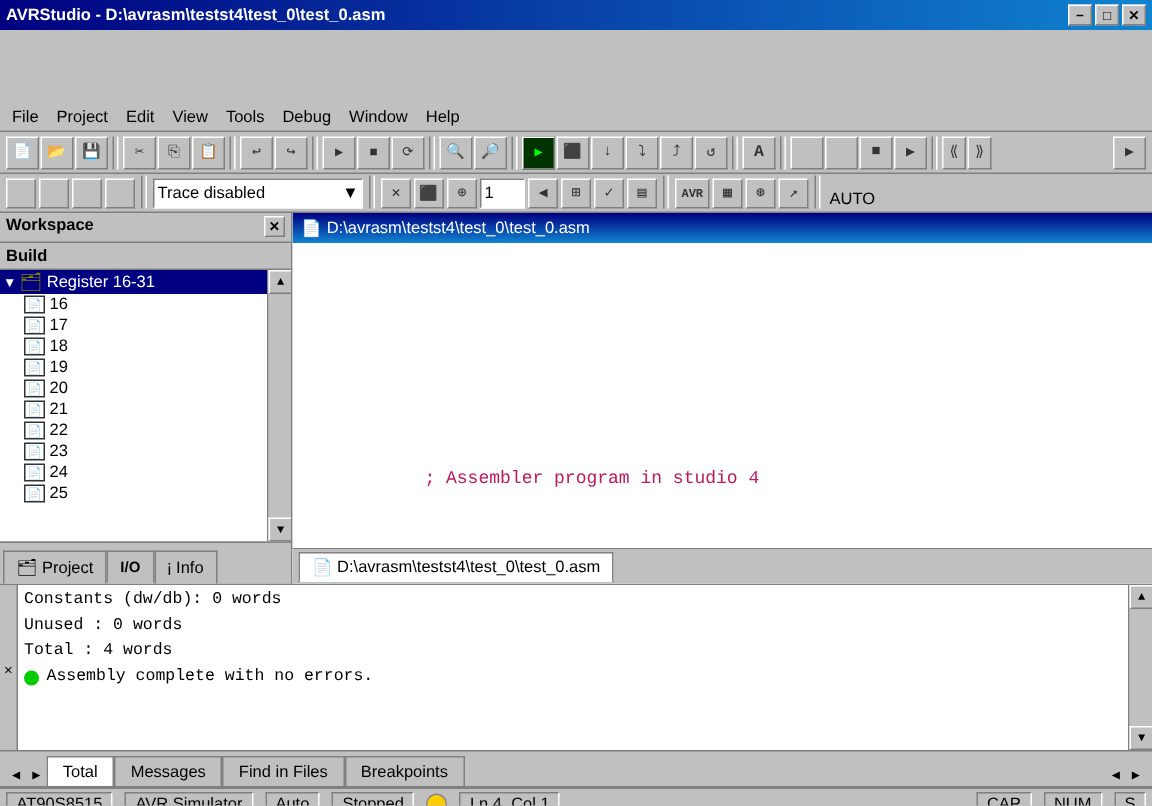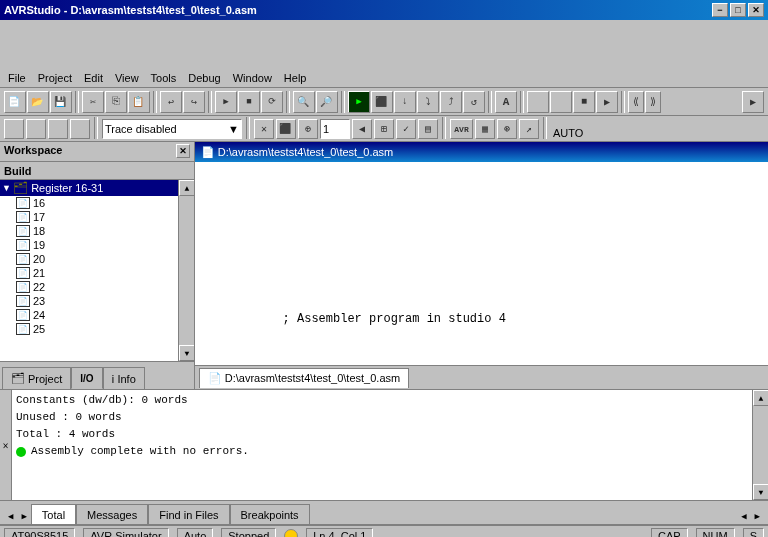--- a/index.html
+++ b/index.html
@@ -547,21 +547,21 @@
 
   <div class="code-area">
     <div class="code-file-tab">
       <span>📄</span>
       &nbsp;<span>D:\avrasm\testst4\test_0\test_0.asm</span>
     </div>
     <div class="code-scroll">
       <div class="code-content">
         <div style="height:18px">&nbsp;</div>
         <div style="height:18px">&nbsp;</div>
-        <div style="color:#000000;height:18px"><span>        ; Assembler program in studio 4</span></div>
+        <div style="color:#be185d;height:18px"><span>        ; Assembler program in studio 4</span></div>
         <div style="height:18px">&nbsp;</div>
         
         
         
         
         
       </div>
     </div>
     <div class="code-bottom-tab">
       <div class="file-tab-item">

